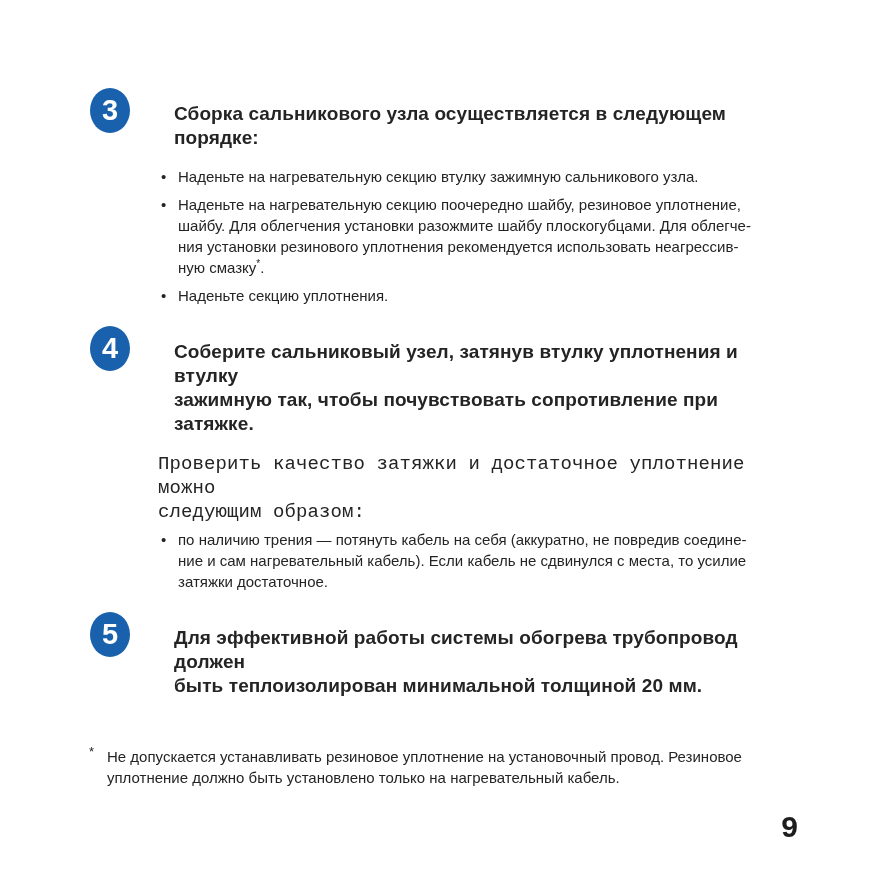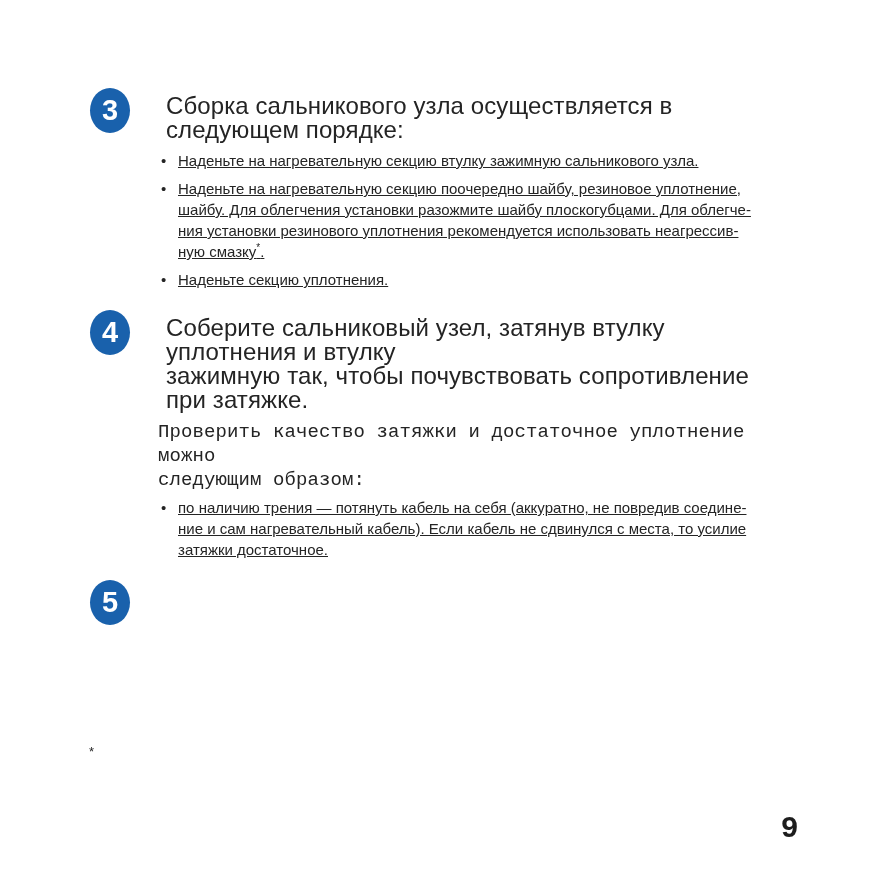--- a/index.html
+++ b/index.html
@@ -39,23 +39,23 @@
     color: #ffffff;
     font-size: 29px;
     font-weight: bold;
     margin-top: 2px;
   }
   .step-body {
     flex: 1 1 auto;
     max-width: 640px;
   }
   .step-heading {
-    margin: 8px;
-    font-size: 24px;
-    font-weight: normal;
+    margin: 16px;
+    font-size: 19px;
+    font-weight: bold;
     line-height: 24px;
     letter-spacing: 0.1px;
   }
   .step-paragraph {
     margin: 5px 0 0 0;
     font-size: 19px;
     line-height: 24px;
     letter-spacing: 0.1px;
     font-family: Liberation Mono, monospace;
   }
@@ -63,21 +63,20 @@
     list-style: none;
     margin: 5px 0 0 0;
     padding: 0;
   }
   .step-bullets li {
     position: relative;
     padding-left: 20px;
     font-size: 15px;
     line-height: 21px;
     margin-top: 7px;
-    text-decoration: underline;
   }
   .step-bullets li:first-child {
     margin-top: 0;
   }
   .step-bullets li::before {
     content: "\2022";
     position: absolute;
     left: 3px;
     top: 0;
     font-size: 15px;
@@ -139,21 +138,26 @@
           <p class="step-paragraph">Проверить качество затяжки и достаточное уплотнение можно<br>следующим образом:</p>
           <ul class="step-bullets">
             <li>по наличию трения — потянуть кабель на себя (аккуратно, не повредив соедине-<br>ние и сам нагревательный кабель). Если кабель не сдвинулся с места, то усилие<br>затяжки достаточное.</li>
           </ul>
         </div>
       </section>
       <section class="step">
         <div class="badge-col">
           <div class="badge" style="background: rgb(25, 97, 172);">5</div>
         </div>
+        <div class="step-body">
+          <h2 class="step-heading">Для эффективной работы системы обогрева трубопровод должен<br>быть теплоизолирован минимальной толщиной 20 мм.</h2>
+        </div>
       </section>
     </div>
 
   <div class="footnote">
     <span class="footnote-marker">*</span>
+    <span class="footnote-text">Не допускается устанавливать резиновое уплотнение на установочный провод. Резиновое
+уплотнение должно быть установлено только на нагревательный кабель.</span>
   </div>
 
   <div class="page-number">9</div>
 </div>
 
 </body></html>

